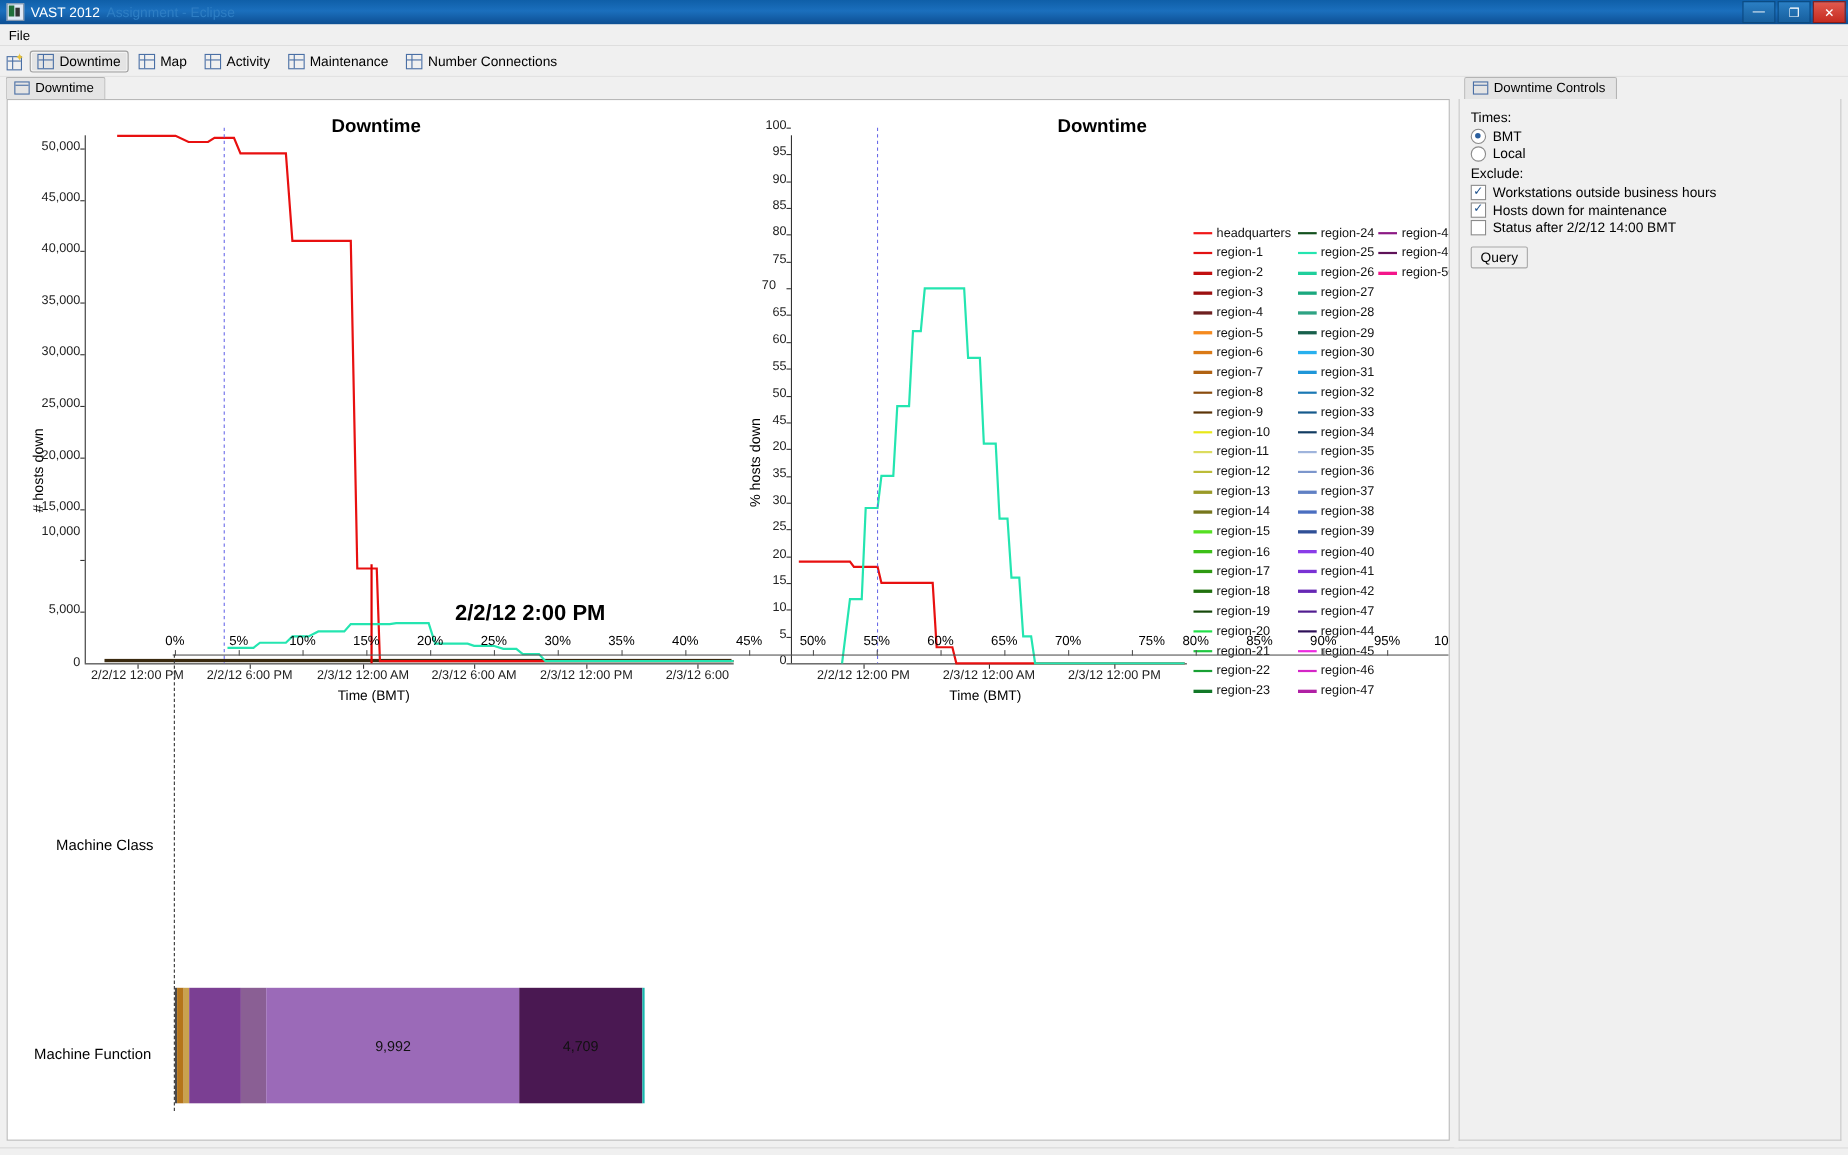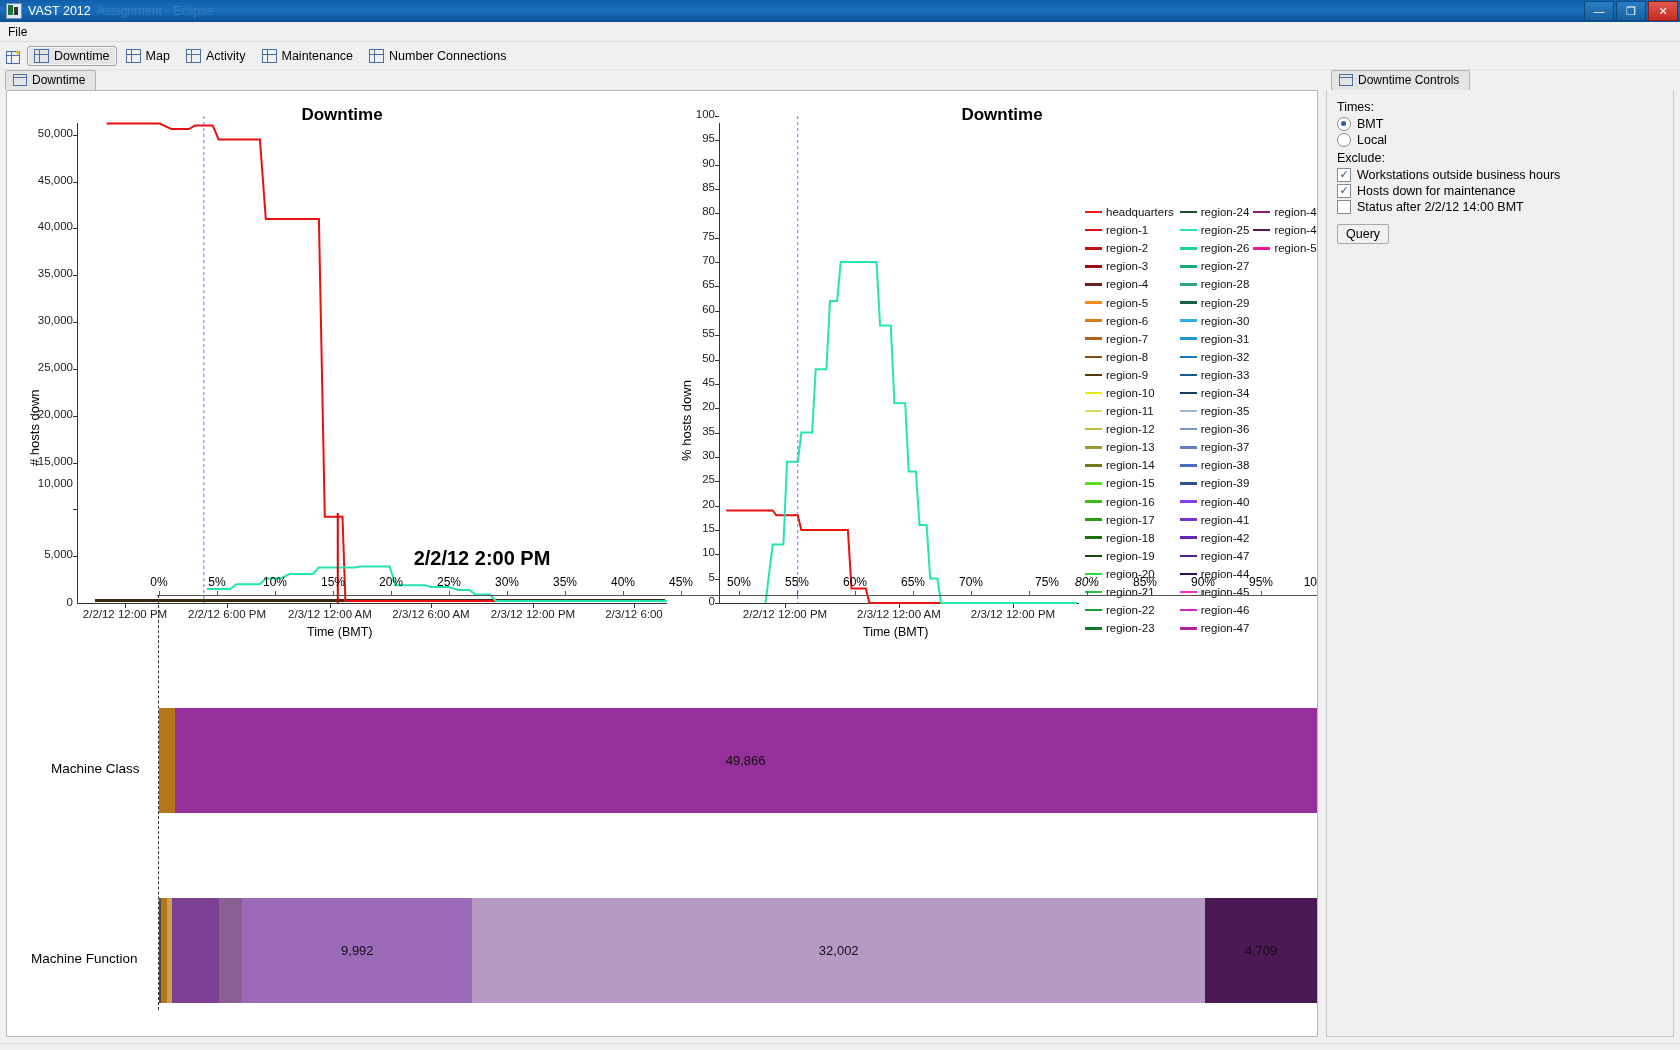--- a/index.html
+++ b/index.html
@@ -236,21 +236,21 @@
               <div class="tick" style="left: 676px; top: 284.85px; width: 32px; text-align: right;">45</div>
               <div class="axisline" style="left: 708px; top: 292.85px; width: 4px; height: 1px;"></div>
               <div class="tick" style="left: 676px; top: 260.5px; width: 32px; text-align: right;">50</div>
               <div class="axisline" style="left: 708px; top: 268.5px; width: 4px; height: 1px;"></div>
               <div class="tick" style="left: 676px; top: 236.15px; width: 32px; text-align: right;">55</div>
               <div class="axisline" style="left: 708px; top: 244.15px; width: 4px; height: 1px;"></div>
               <div class="tick" style="left: 676px; top: 211.8px; width: 32px; text-align: right;">60</div>
               <div class="axisline" style="left: 708px; top: 219.8px; width: 4px; height: 1px;"></div>
               <div class="tick" style="left: 676px; top: 187.45px; width: 32px; text-align: right;">65</div>
               <div class="axisline" style="left: 708px; top: 195.45px; width: 4px; height: 1px;"></div>
-              <div class="tick" style="left: 676px; top: 163.1px; width: 32px; text-align: right;">70</div>
+              <div class="tick" style="left: 676px; top: 163.1px; width: 32px; text-align: center;">70</div>
               <div class="axisline" style="left: 708px; top: 171.1px; width: 4px; height: 1px;"></div>
               <div class="tick" style="left: 676px; top: 138.75px; width: 32px; text-align: right;">75</div>
               <div class="axisline" style="left: 708px; top: 146.75px; width: 4px; height: 1px;"></div>
               <div class="tick" style="left: 676px; top: 114.4px; width: 32px; text-align: right;">80</div>
               <div class="axisline" style="left: 708px; top: 122.4px; width: 4px; height: 1px;"></div>
               <div class="tick" style="left: 676px; top: 90.05px; width: 32px; text-align: right;">85</div>
               <div class="axisline" style="left: 708px; top: 98.05px; width: 4px; height: 1px;"></div>
               <div class="tick" style="left: 676px; top: 65.7px; width: 32px; text-align: right;">90</div>
               <div class="axisline" style="left: 708px; top: 73.7px; width: 4px; height: 1px;"></div>
               <div class="tick" style="left: 676px; top: 41.35px; width: 32px; text-align: right;">95</div>
@@ -522,50 +522,44 @@
             <div class="pcttick" style="left: 760px; top: 22px; width: 60px; text-align: center;">55%</div>
             <div style="position: absolute; left: 790px; top: 38px; width: 1px; height: 5px; background: rgb(85, 85, 85);"></div>
             <div class="pcttick" style="left: 818px; top: 22px; width: 60px; text-align: center;">60%</div>
             <div style="position: absolute; left: 848px; top: 38px; width: 1px; height: 5px; background: rgb(85, 85, 85);"></div>
             <div class="pcttick" style="left: 876px; top: 22px; width: 60px; text-align: center;">65%</div>
             <div style="position: absolute; left: 906px; top: 38px; width: 1px; height: 5px; background: rgb(85, 85, 85);"></div>
             <div class="pcttick" style="left: 934px; top: 22px; width: 60px; text-align: center;">70%</div>
             <div style="position: absolute; left: 964px; top: 38px; width: 1px; height: 5px; background: rgb(85, 85, 85);"></div>
             <div class="pcttick" style="left: 992px; top: 22px; width: 60px; text-align: right;">75%</div>
             <div style="position: absolute; left: 1022px; top: 38px; width: 1px; height: 5px; background: rgb(85, 85, 85);"></div>
-            <div class="pcttick" style="left: 1050px; top: 22px; width: 60px; text-align: center; font-style: italic;">80%</div>
+            <div class="pcttick" style="left: 1050px; top: 22px; width: 60px; text-align: center;">80%</div>
             <div style="position: absolute; left: 1080px; top: 38px; width: 1px; height: 5px; background: rgb(85, 85, 85);"></div>
             <div class="pcttick" style="left: 1108px; top: 22px; width: 60px; text-align: center;">85%</div>
             <div style="position: absolute; left: 1138px; top: 38px; width: 1px; height: 5px; background: rgb(85, 85, 85);"></div>
             <div class="pcttick" style="left: 1166px; top: 22px; width: 60px; text-align: center;">90%</div>
             <div style="position: absolute; left: 1196px; top: 38px; width: 1px; height: 5px; background: rgb(85, 85, 85);"></div>
             <div class="pcttick" style="left: 1224px; top: 22px; width: 60px; text-align: center;">95%</div>
             <div style="position: absolute; left: 1254px; top: 38px; width: 1px; height: 5px; background: rgb(85, 85, 85);"></div>
             <div class="pcttick" style="left: 1282px; top: 22px; width: 60px; text-align: center;">100%</div>
           </div>
         <div style="position:absolute;left:150px;top:42px;width:1160px;height:1px;background:#555;"></div>
 
         <div style="position:absolute;left:151px;top:42px;width:0;height:415px;border-left:1px dashed #333;"></div>
 
         <div class="rowlabel" style="left:44px;top:208px;">Machine Class</div>
-        <div class="stackbar" id="bar-row-0" style="left:152px;top:155px;width:1160px;height:105px;">
-            <div class="seg" style="width: 1.35%; background: rgb(181, 117, 27);"></div>
-            <div class="seg" style="width: 98.45%; background: rgb(150, 48, 155);">49,866</div>
-            <div class="seg" style="width: 0.2%; background: rgb(22, 184, 174);"></div>
-          </div>
 
         <div class="rowlabel" style="left:24px;top:398px;">Machine Function</div>
         <div class="stackbar" id="bar-row-1" style="left:152px;top:345px;width:1160px;height:105px;">
             <div class="seg" style="width: 0.2%; background: rgb(74, 74, 74);"></div>
             <div class="seg" style="width: 0.45%; background: rgb(181, 117, 27);"></div>
             <div class="seg" style="width: 0.45%; background: rgb(201, 162, 78);"></div>
             <div class="seg" style="width: 4.1%; background: rgb(123, 63, 147);"></div>
             <div class="seg" style="width: 2%; background: rgb(138, 95, 148);"></div>
             <div class="seg" style="width: 19.8%; background: rgb(155, 106, 184);">9,992</div>
-            <div class="seg" style="width: 63.2%; background: rgb(183, 154, 196);">32,002</div>
             <div class="seg" style="width: 9.6%; background: rgb(74, 24, 82);">4,709</div>
             <div class="seg" style="width: 0.2%; background: rgb(22, 184, 174);"></div>
           </div>
 
       </div>
 
     </div>
   </div>
 
   <div class="rightpane">

